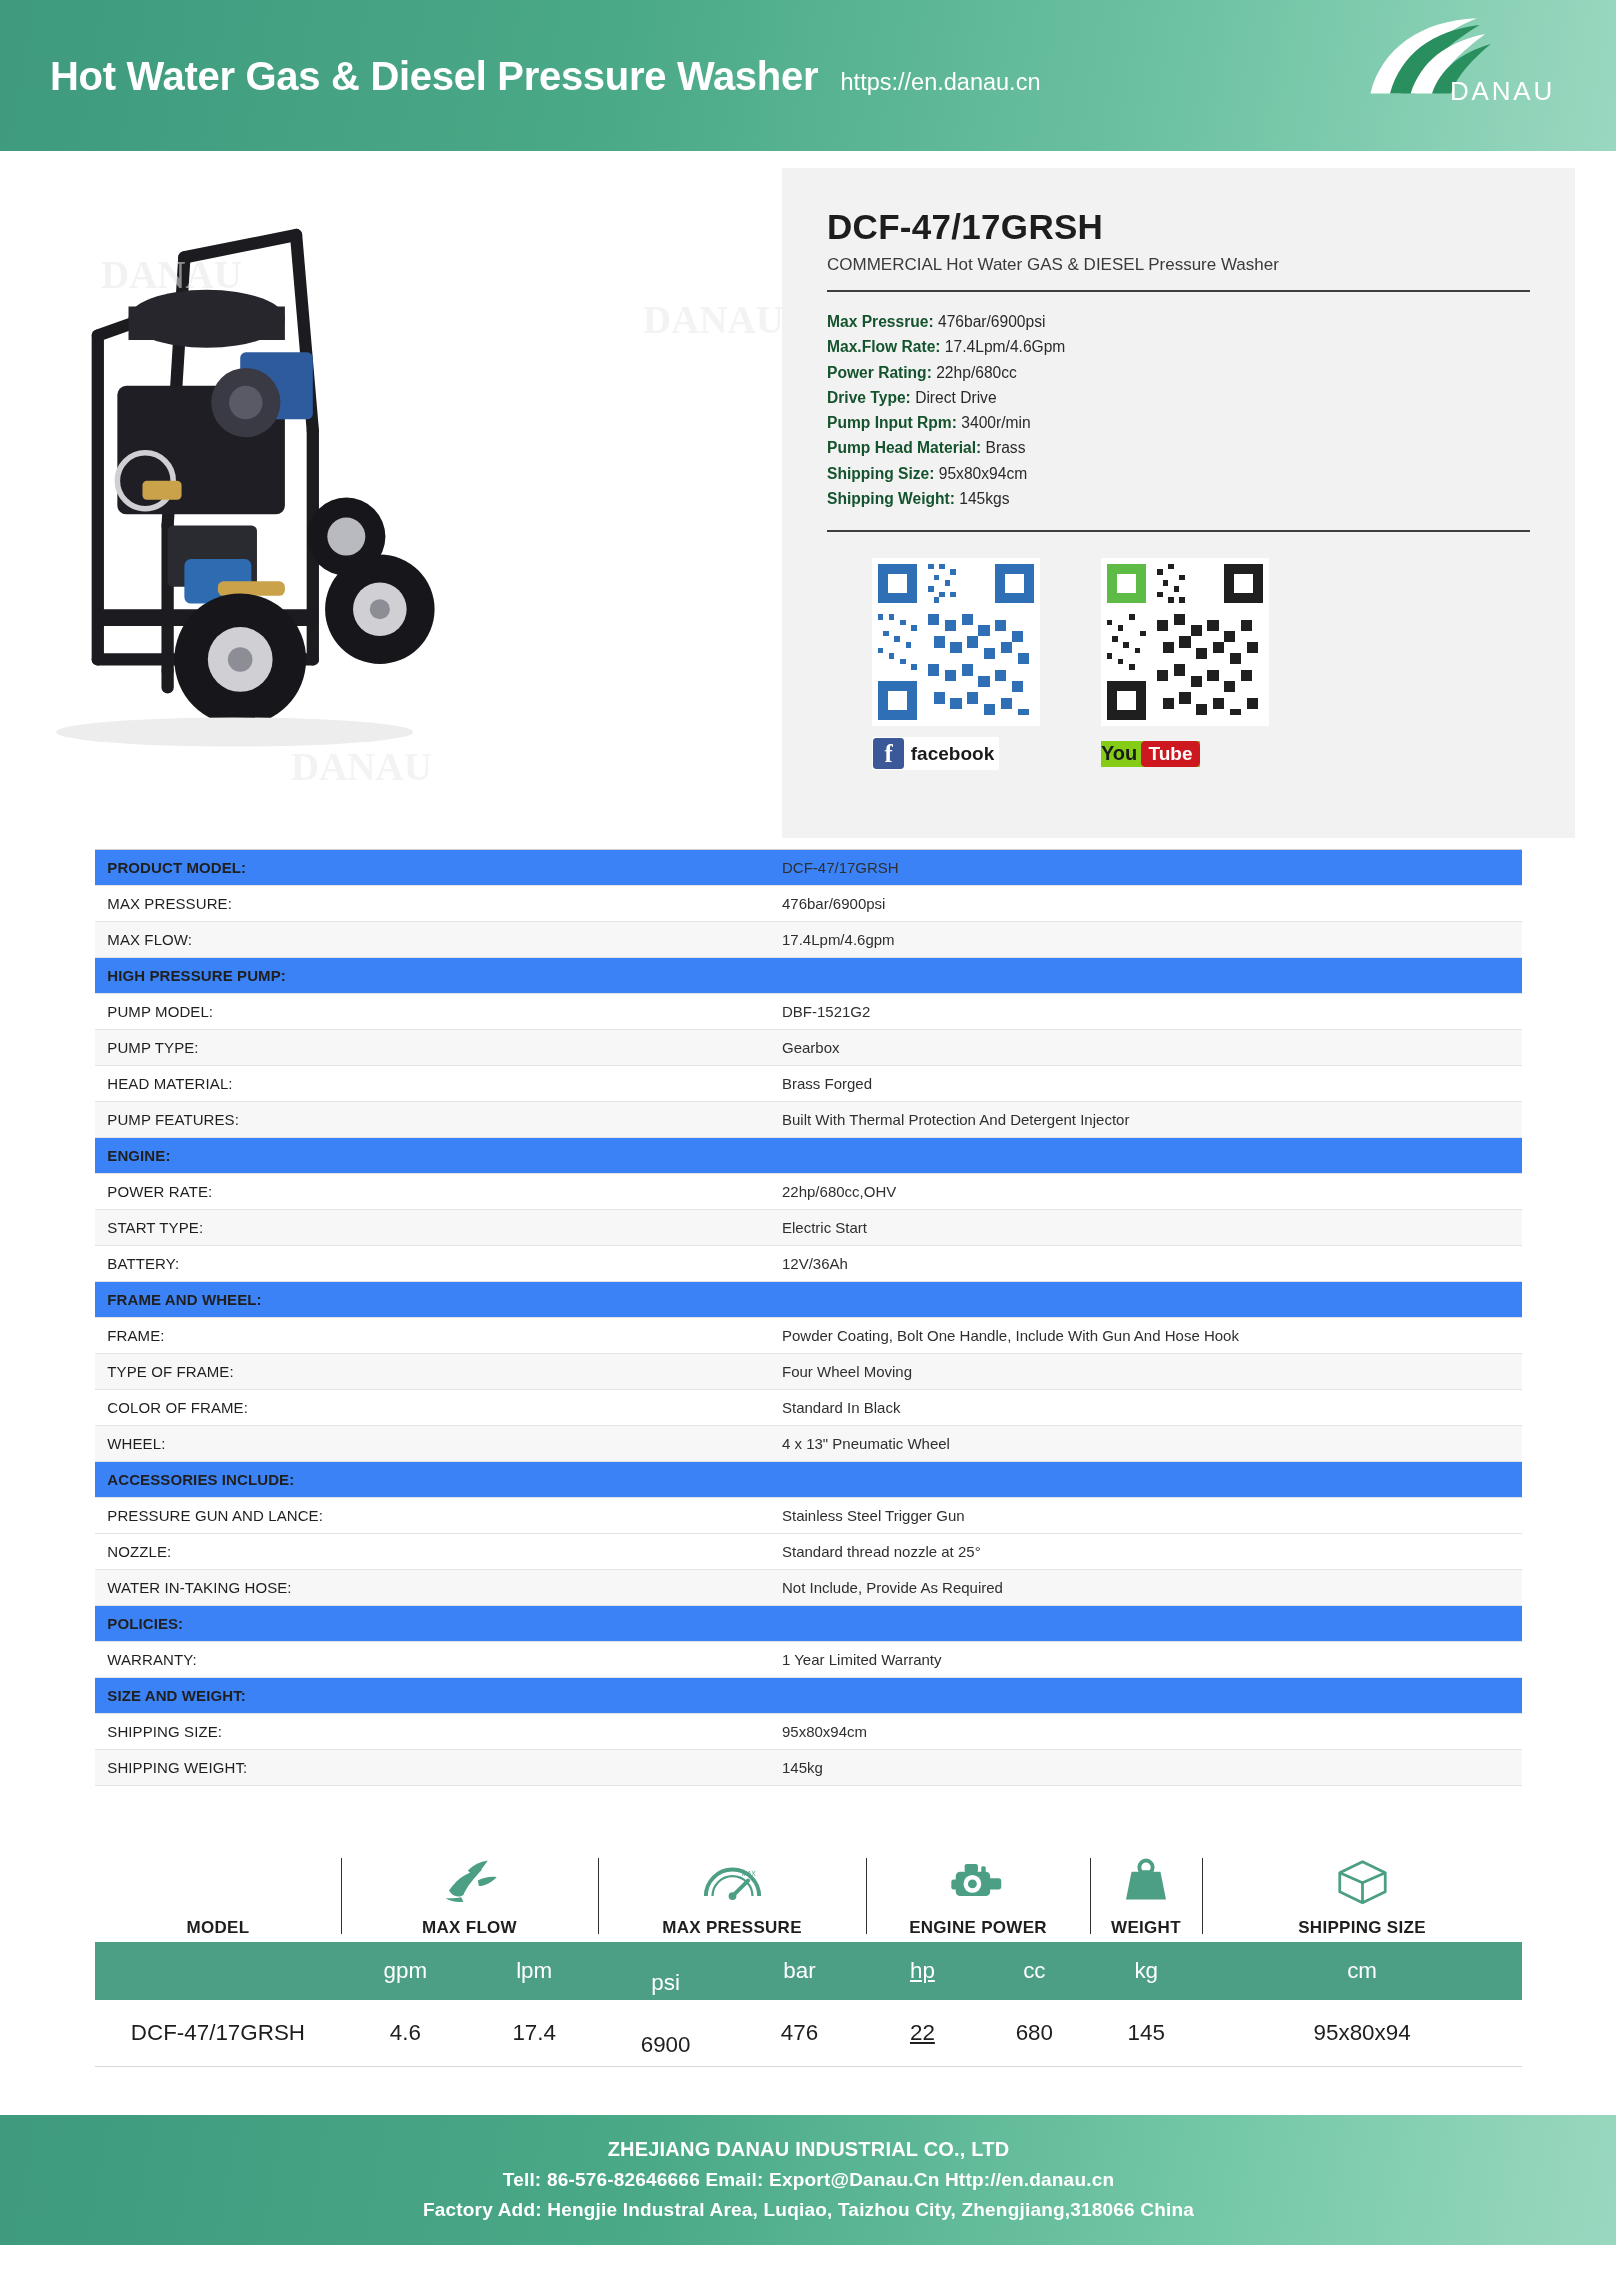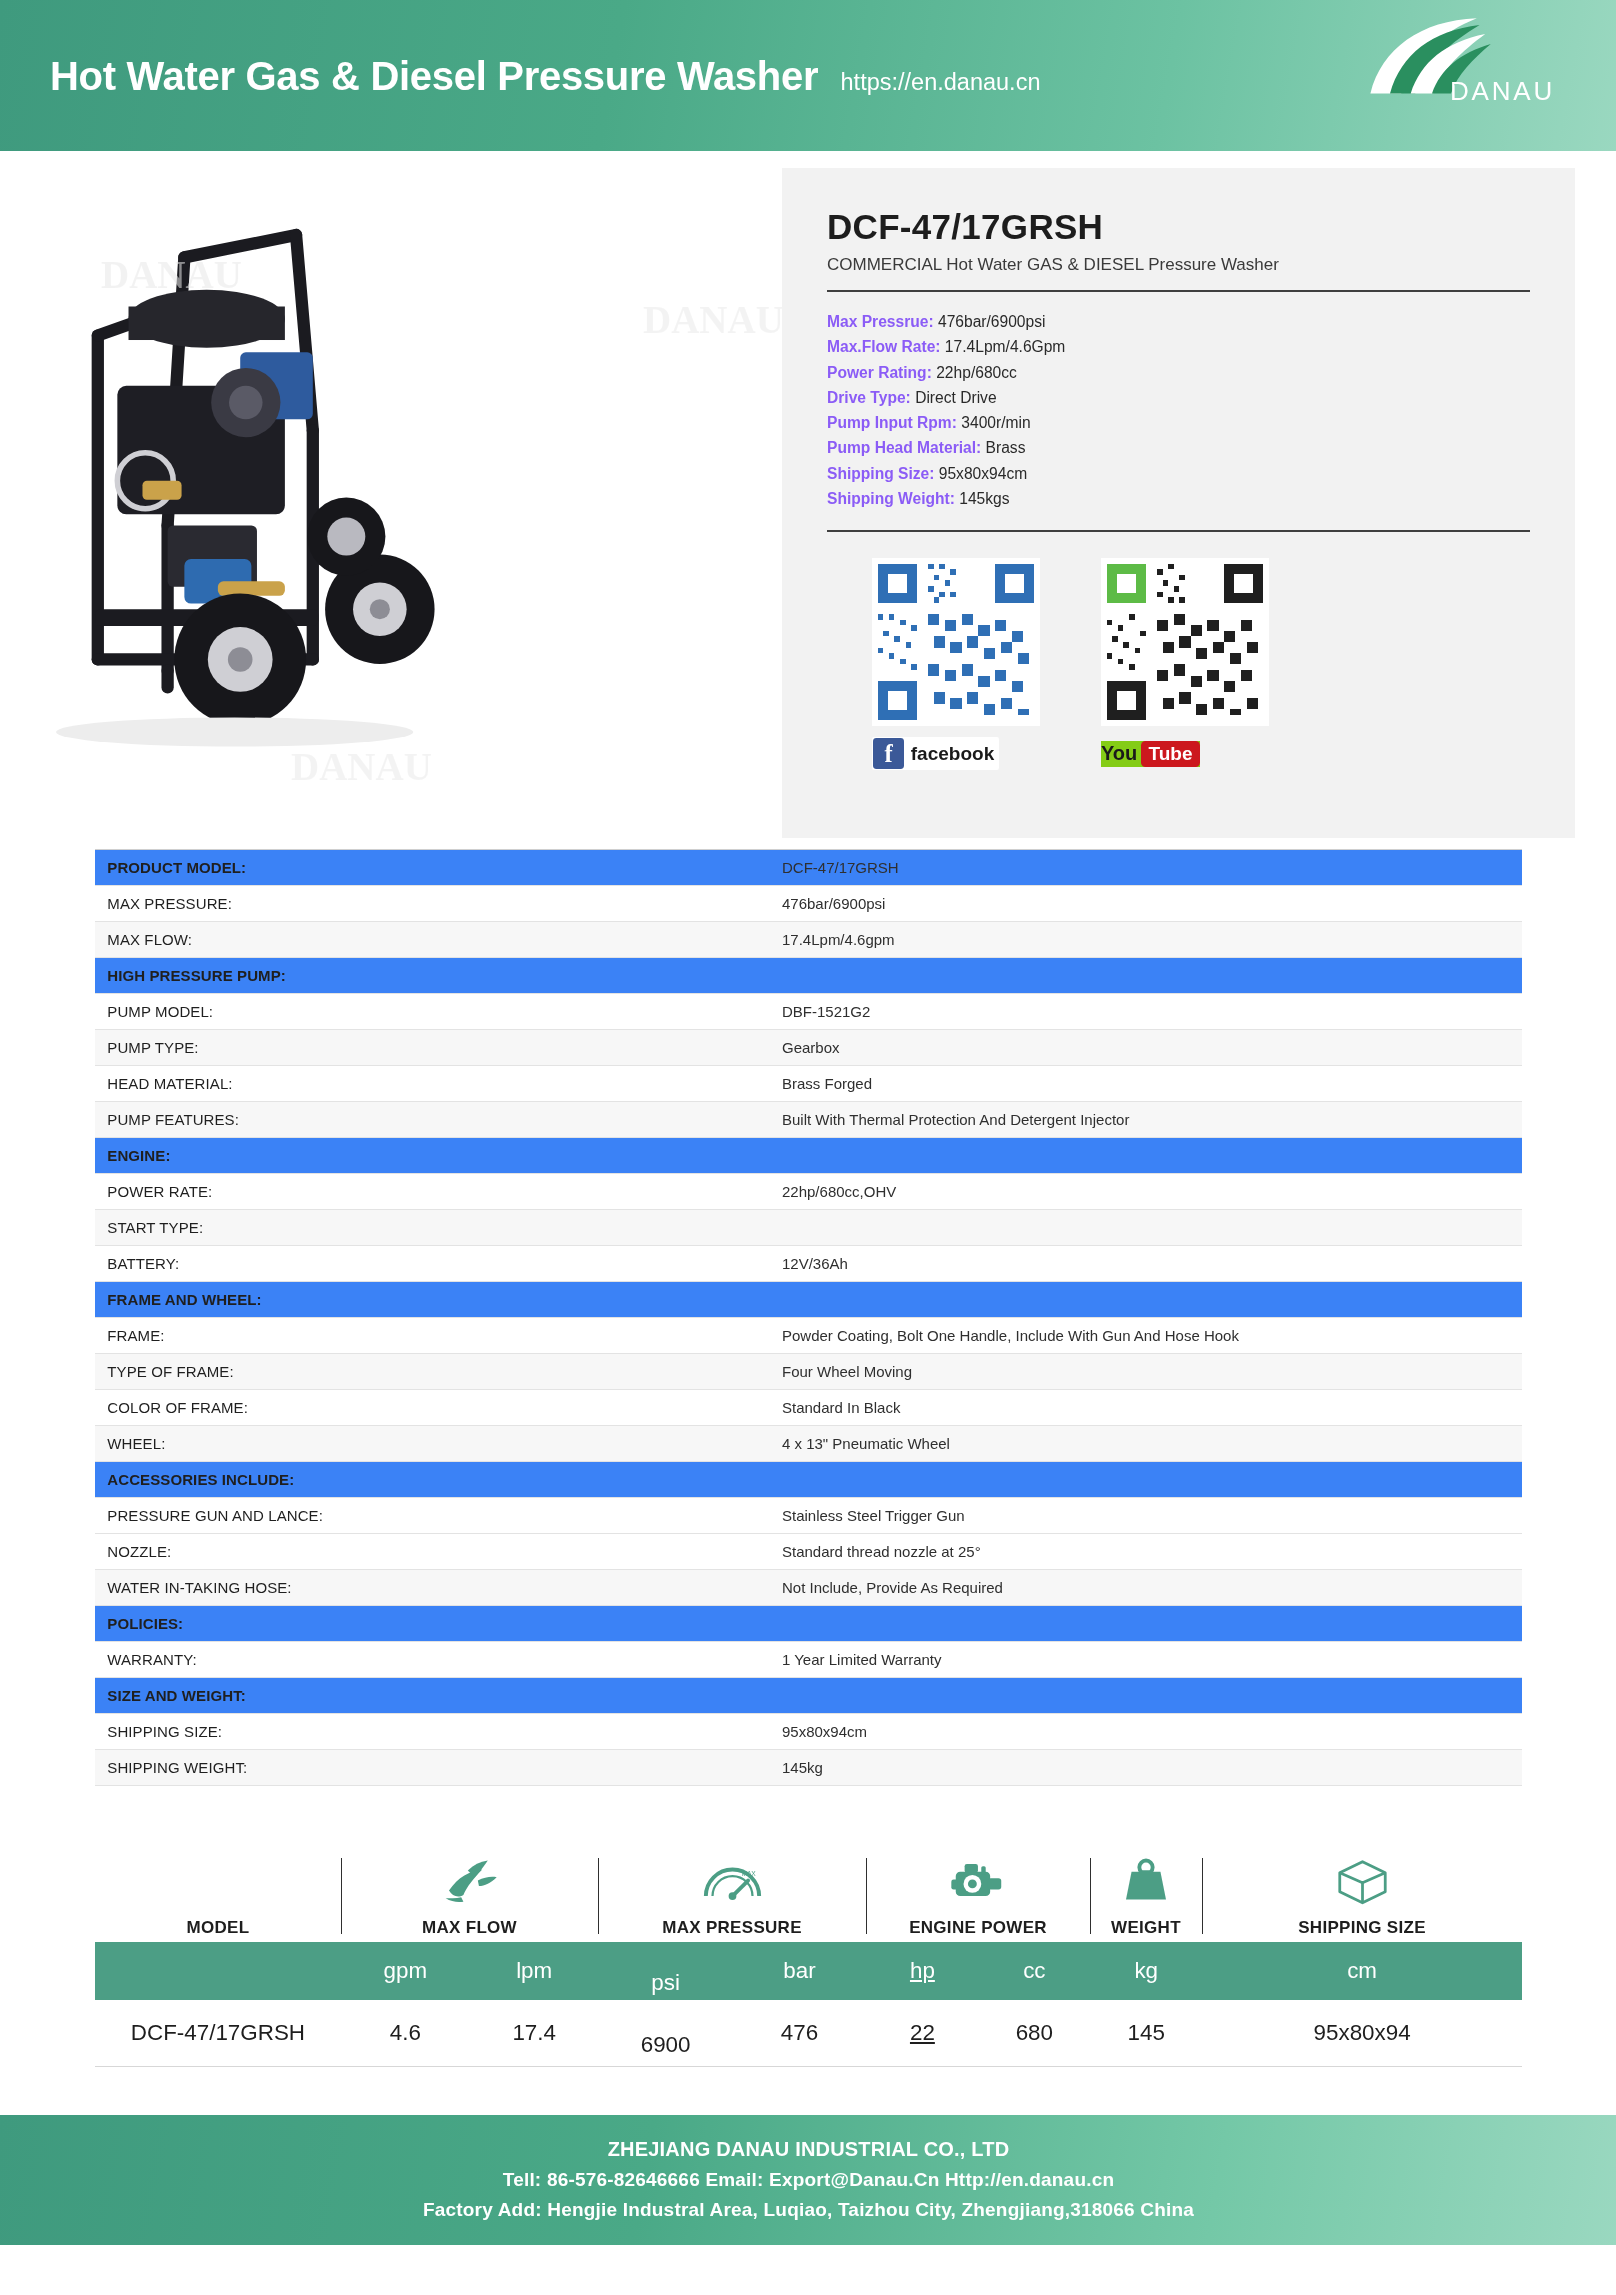--- a/index.html
+++ b/index.html
@@ -91,21 +91,21 @@
     height: 1.7px;
     background: #3f3f3f;
     margin: 15.6px 0 17px 0;
   }
   .spec-list { }
   .spec-row {
     font-size: 15.6px;
     line-height: 1.62;
     color: #2a2a2a;
   }
-  .spec-row b { font-weight: bold; color: #8b5cf6; }
+  .spec-row b { font-weight: bold; color: #14532d; }
 
   .qr-area {
     display: flex;
     gap: 61px;
     margin-top: 26px;
     padding-left: 45px;
   }
   .qr-item { width: 168px; }
   .qr-code {
     width: 168px; height: 168px;
@@ -527,20 +527,21 @@
   <div class="st-row section">
       <div class="st-label bold">ENGINE:</div>
       <div class="st-value"></div>
     </div>
   <div class="st-row">
       <div class="st-label">POWER RATE:</div>
       <div class="st-value">22hp/680cc,OHV</div>
     </div>
   <div class="st-row alt">
       <div class="st-label">START TYPE:</div>
+      <div class="st-value">Electric Start</div>
     </div>
   <div class="st-row">
       <div class="st-label">BATTERY:</div>
       <div class="st-value">12V/36Ah</div>
     </div>
   <div class="st-row section">
       <div class="st-label bold">FRAME AND WHEEL:</div>
       <div class="st-value"></div>
     </div>
   <div class="st-row">

